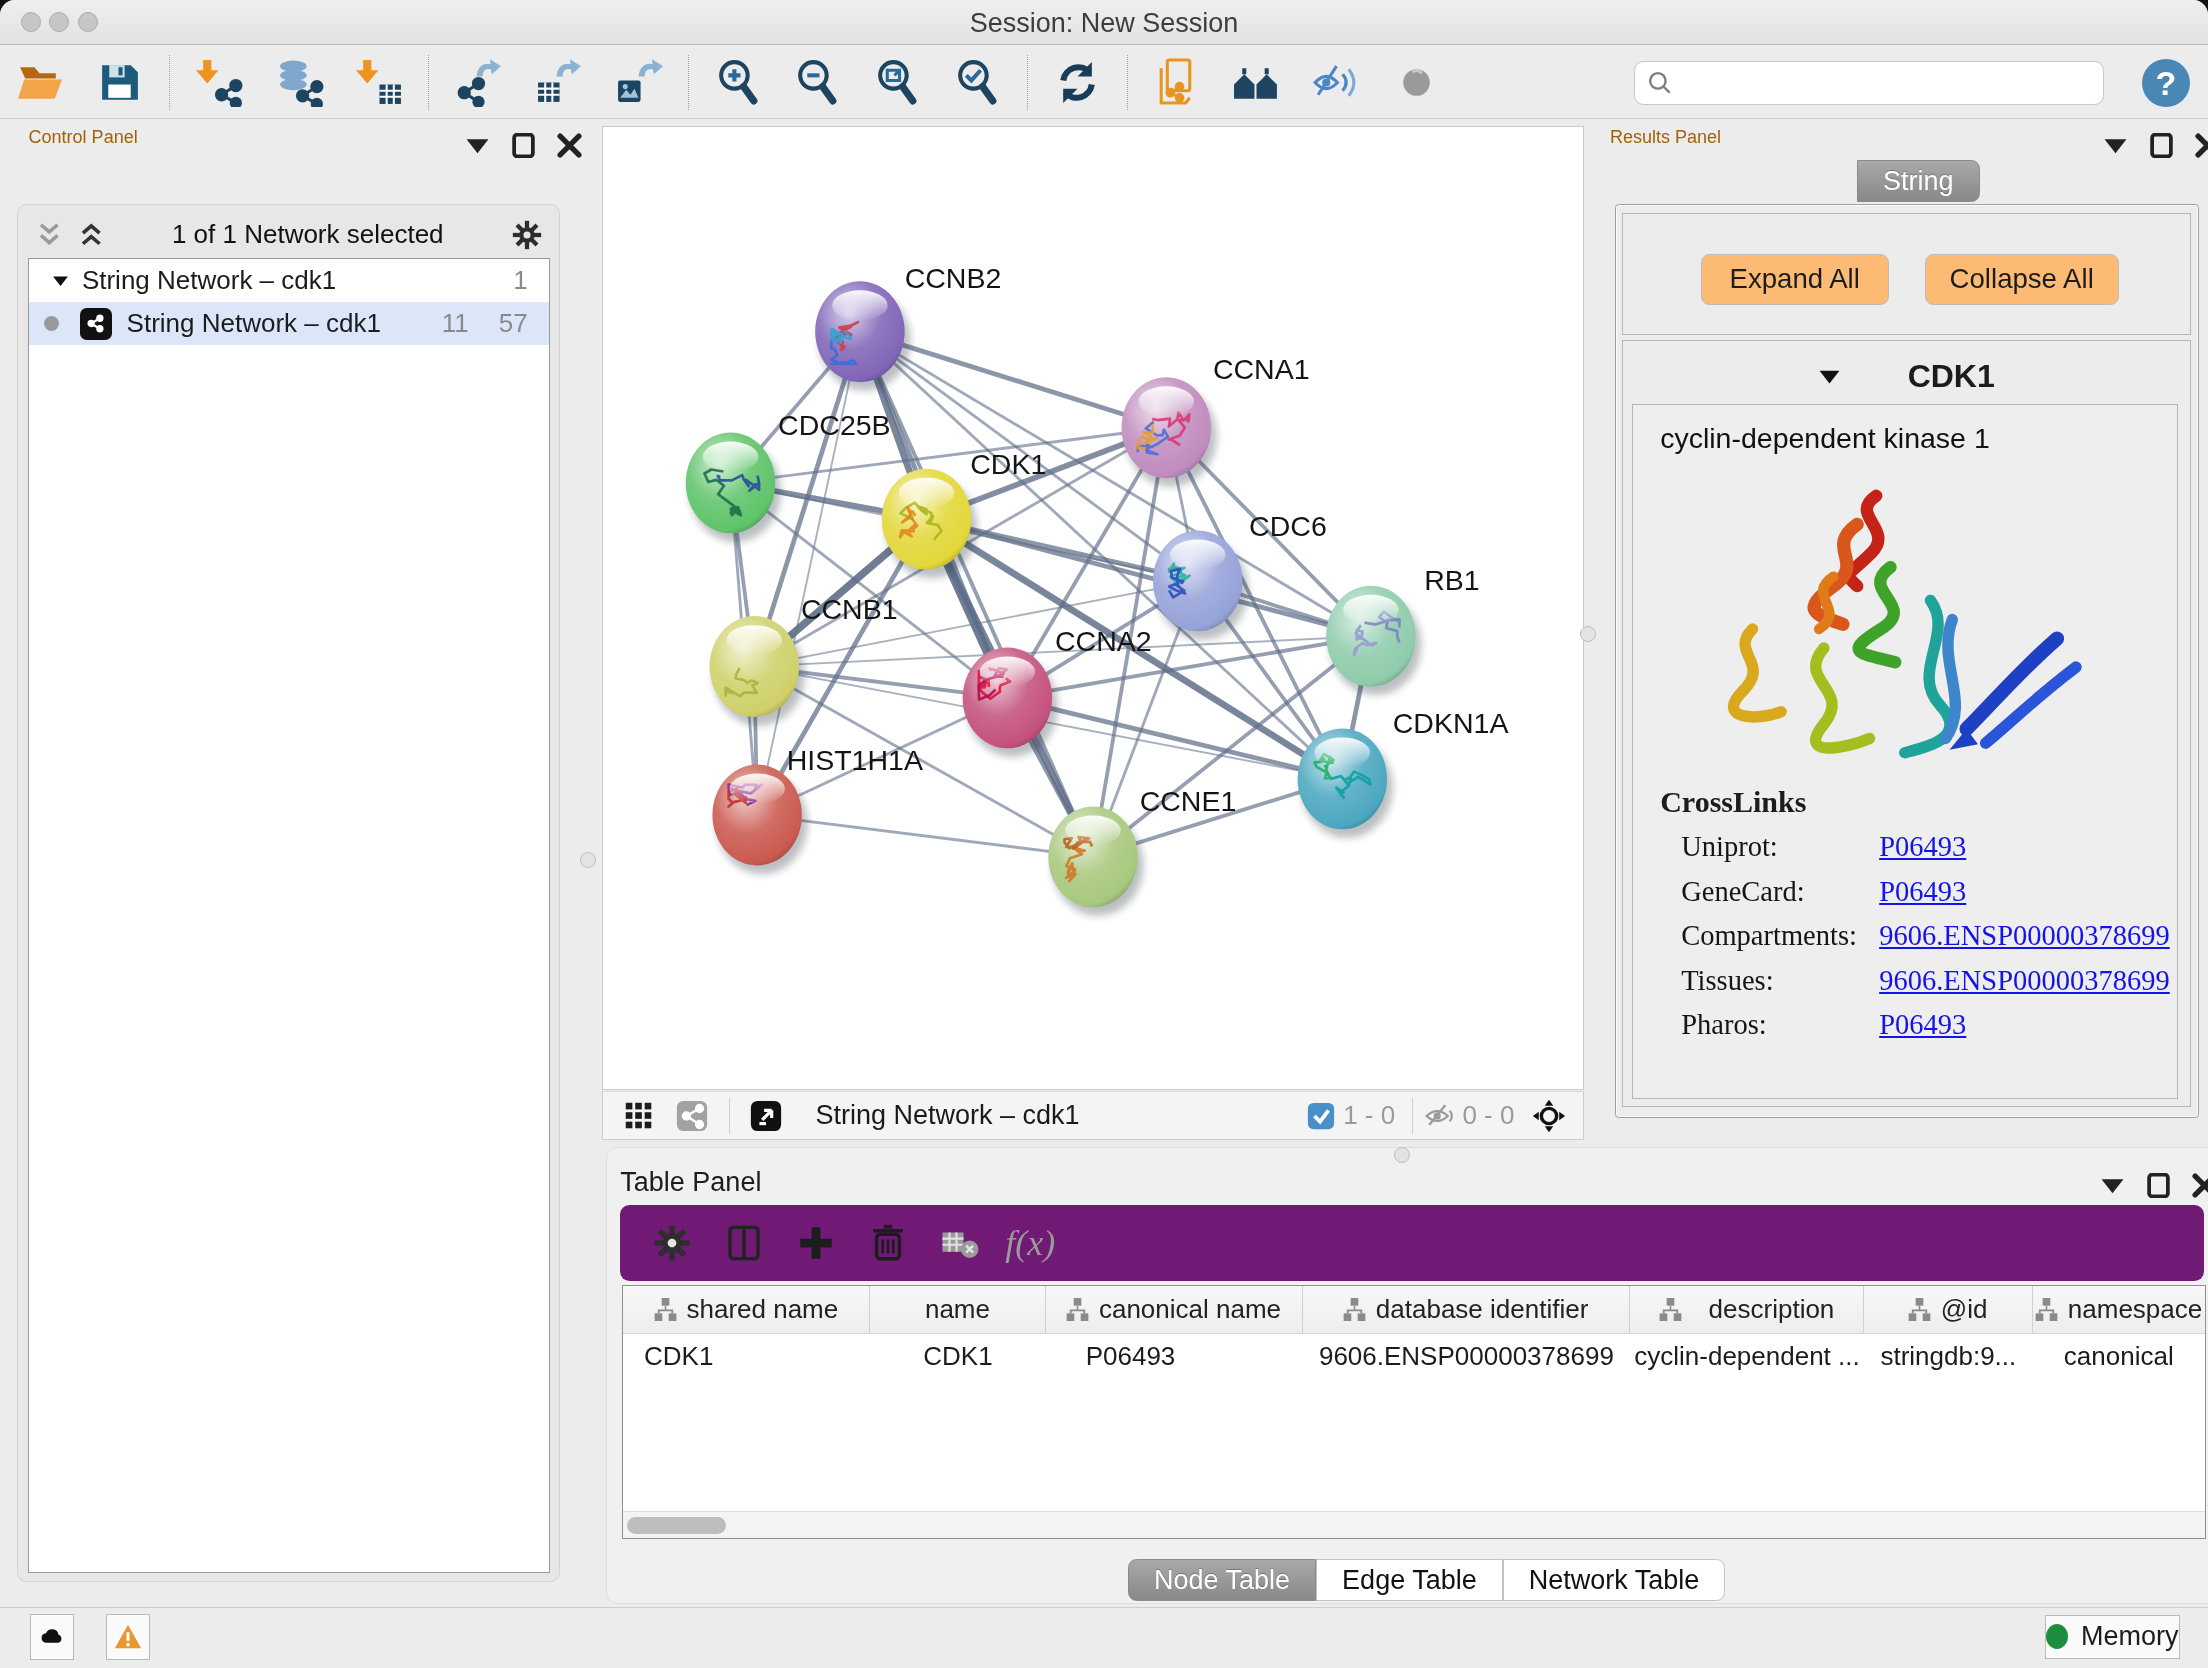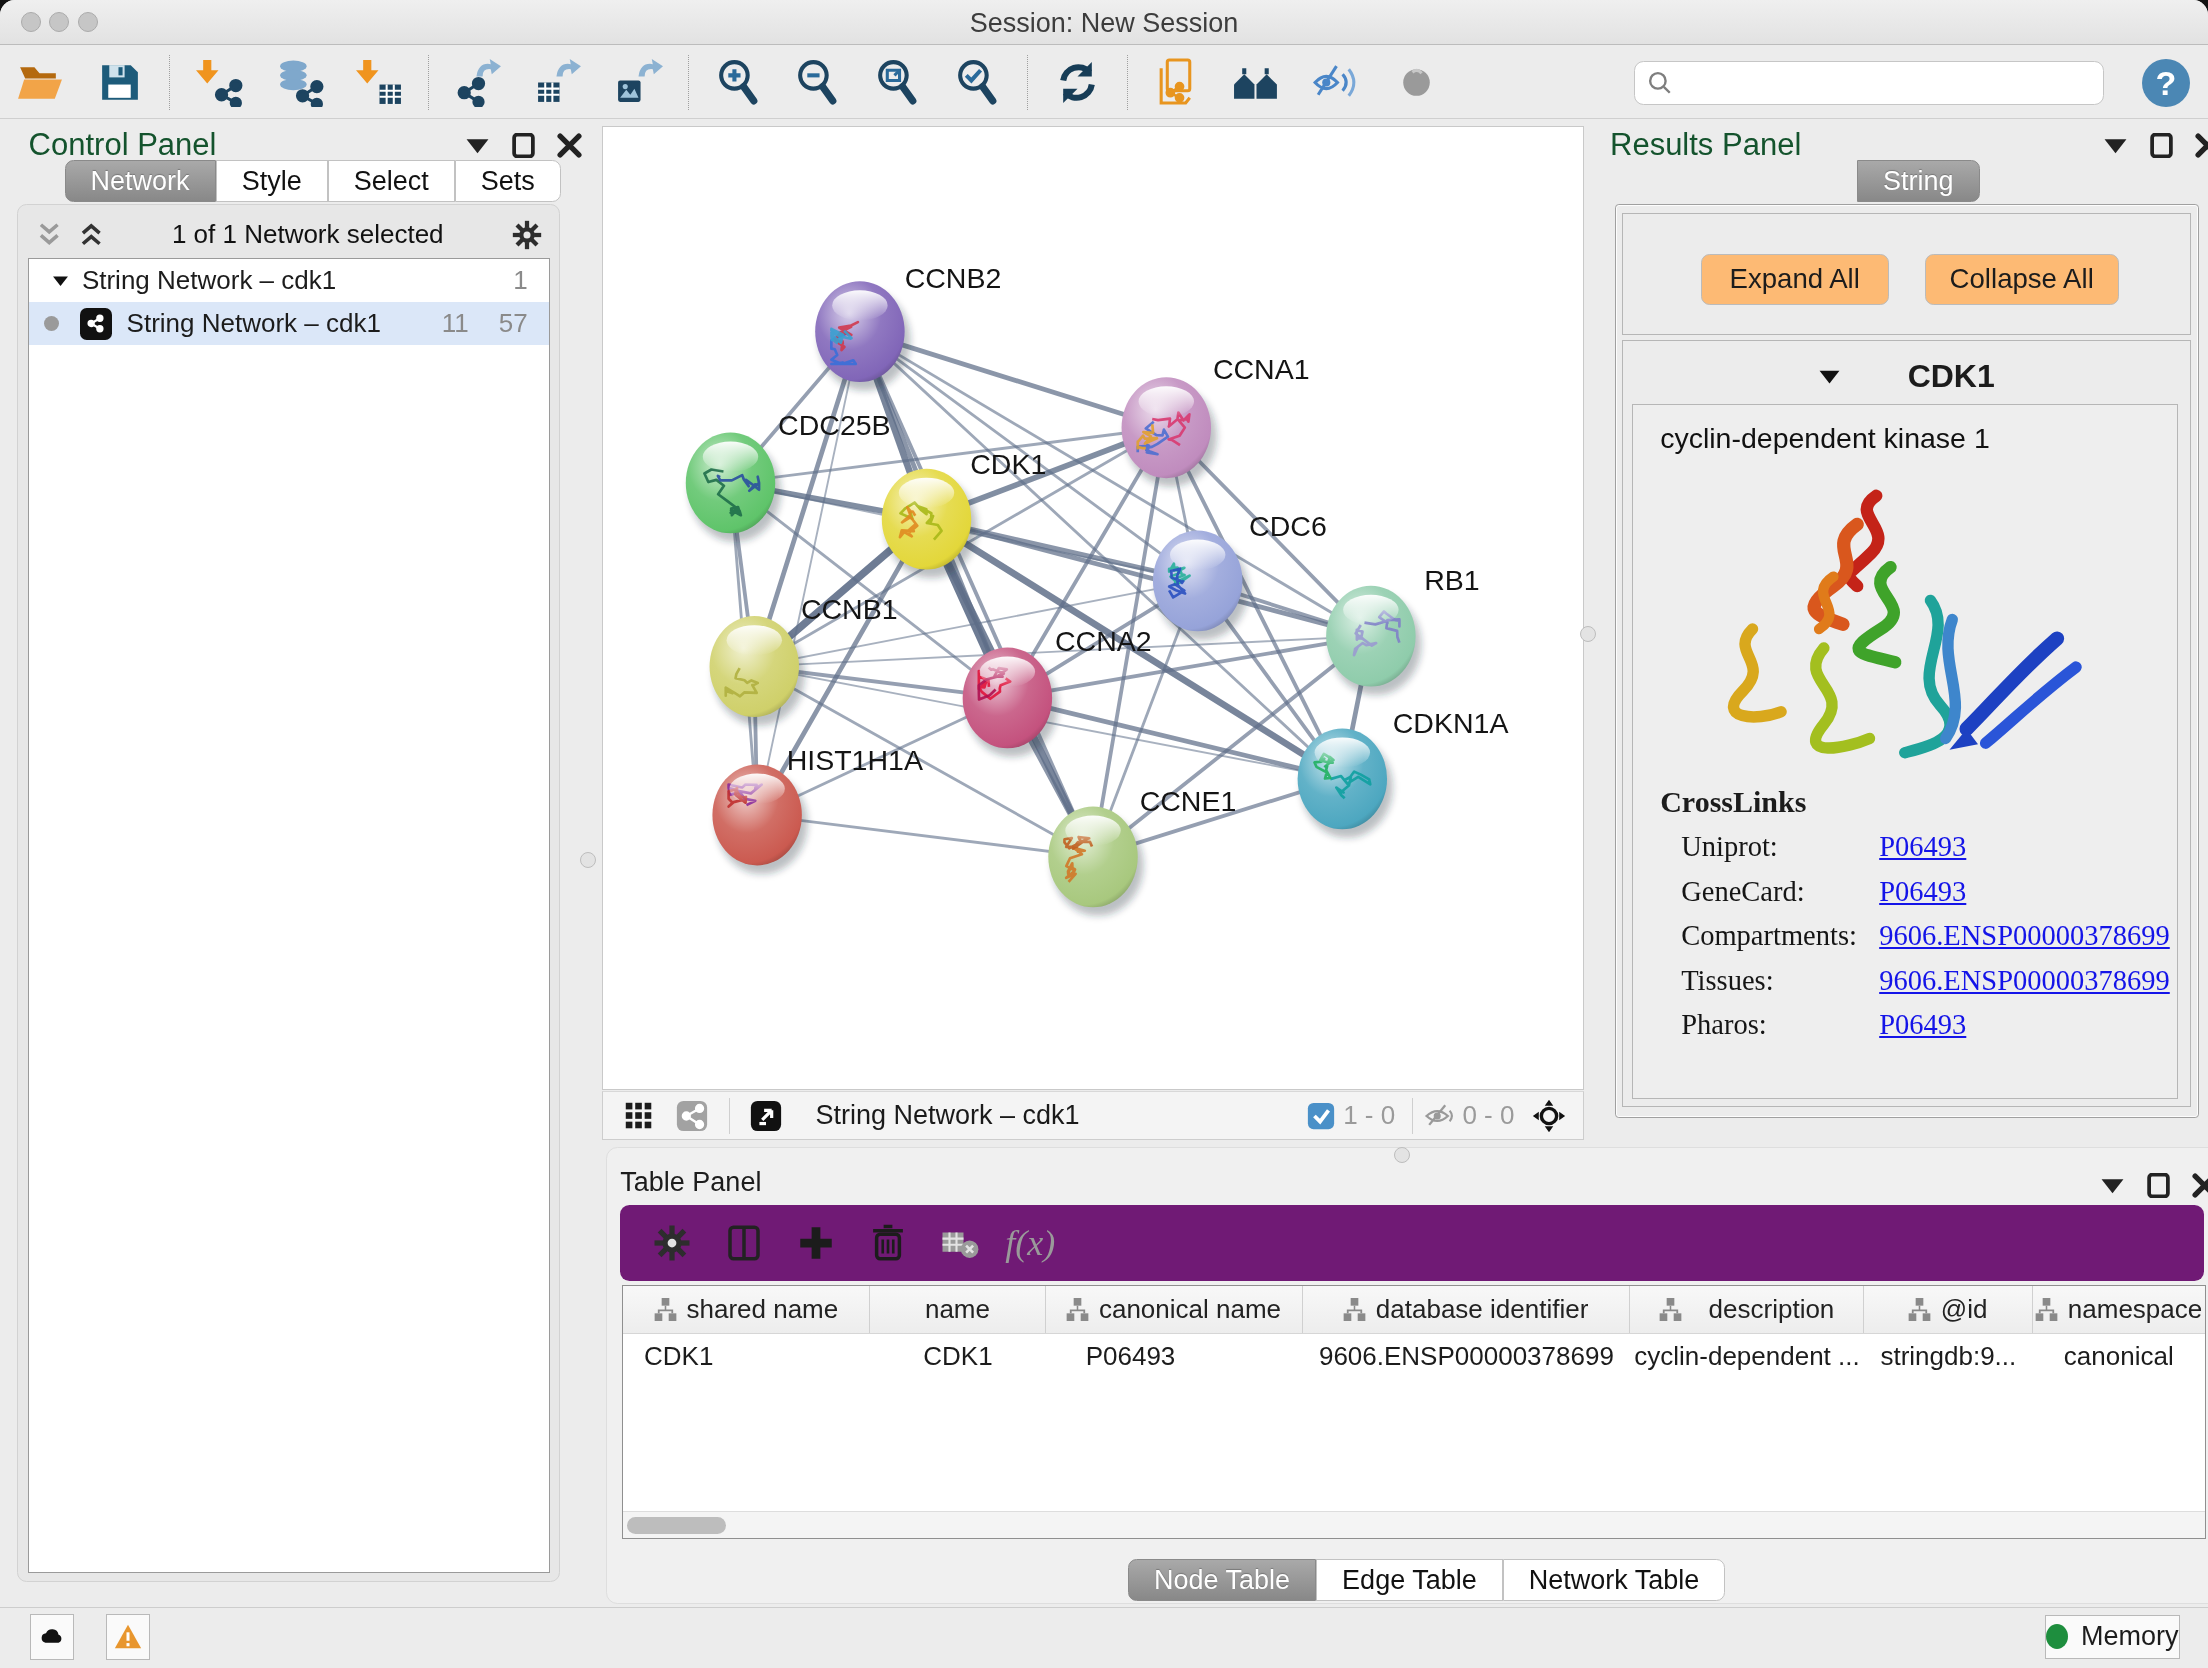--- a/index.html
+++ b/index.html
@@ -17,21 +17,21 @@
   .toolbar { position:absolute; left:0; top:46px; width:100%; height:73px; background:#ececec; border-bottom:1px solid #cfcfcf; display:flex; align-items:center; }
   .tbtn { width:57px; height:57px; display:flex; align-items:center; justify-content:center; margin:0 11.4px; flex:0 0 auto; }
   .tbtn svg { width:49px; height:49px; }
   .tsep { width:0; height:55px; border-left:1.9px dotted #9f9f9f; margin:0 9.5px; flex:0 0 auto; }
   .searchbox { position:absolute; left:1634px; top:15px; width:470px; height:44px; background:#fff; border:1.9px solid #c6c6c6; border-radius:9.5px; display:flex; align-items:center; padding-left:11.4px; }
   .searchbox svg { width:28.5px; height:28.5px; flex:0 0 auto; }
   .searchbox input { border:none; outline:none; font-size:25px; flex:1; margin-left:7.6px; background:transparent; }
   .helpbtn { position:absolute; left:2142px; top:13.3px; width:48px; height:48px; border-radius:50%; background:#4b87b4; color:#fff; font-size:34px; font-weight:bold; display:flex; align-items:center; justify-content:center; }
 
   
-  .phead { position:absolute; font-size:31px; color:#14532d; }
+  .phead { position:absolute; font-size:18px; color:#a16207; }
   .pctl { position:absolute; display:flex; align-items:center; gap:21px; }
   .pctl svg { width:25px; height:25px; }
 
   
   .tab { height:42px; padding:0 25px; display:flex; align-items:center; justify-content:center; font-size:27px; background:#fff; border:1px solid #c2c2c2; color:#111; }
   .tab.sel { background:linear-gradient(#a9a9a9,#888); color:#fff; border-color:#8a8a8a; text-shadow:0 -1px 1px rgba(0,0,0,.25); }
   .tab.first { border-radius:8.6px 0 0 8.6px; }
   .tab.last { border-radius:0 8.6px 8.6px 0; }
 
   
@@ -281,26 +281,20 @@
     <div class="pctl" style="left:457px; top:9.5px;">
       <svg viewBox="0 0 16 12">
           <polygon points="1,2 15,2 8,11" fill="#222"></polygon>
         </svg>
       <svg viewBox="0 0 16 16">
           <rect x="2" y="1" width="12" height="14" rx="2" fill="none" stroke="#222" stroke-width="2.4"></rect>
         </svg>
       <svg viewBox="0 0 16 16">
           <path d="M2 2l12 12M14 2 2 14" stroke="#222" stroke-width="3.4" stroke-linecap="round"></path>
         </svg>
-    </div>
-    <div class="cp-tabs">
-      <div class="tab sel first">Network</div>
-      <div class="tab">Style</div>
-      <div class="tab">Select</div>
-      <div class="tab last">Sets</div>
     </div>
     <div class="cp-sub">
       <div class="cp-subhead">
         <svg style="width:28.5px;height:28.5px;margin-left:17px;" viewBox="0 0 24 24">
             <path d="M5 4l7 6 7-6M5 13l7 6 7-6" fill="none" stroke="#9a9a9a" stroke-width="3"></path>
           </svg>
         <svg style="width:28.5px;height:28.5px;margin-left:13.3px;" viewBox="0 0 24 24">
             <path d="M5 20l7-6 7 6M5 11l7-6 7 6" fill="none" stroke="#333" stroke-width="3"></path>
           </svg>
         <div class="cp-status">1 of 1 Network selected</div>

